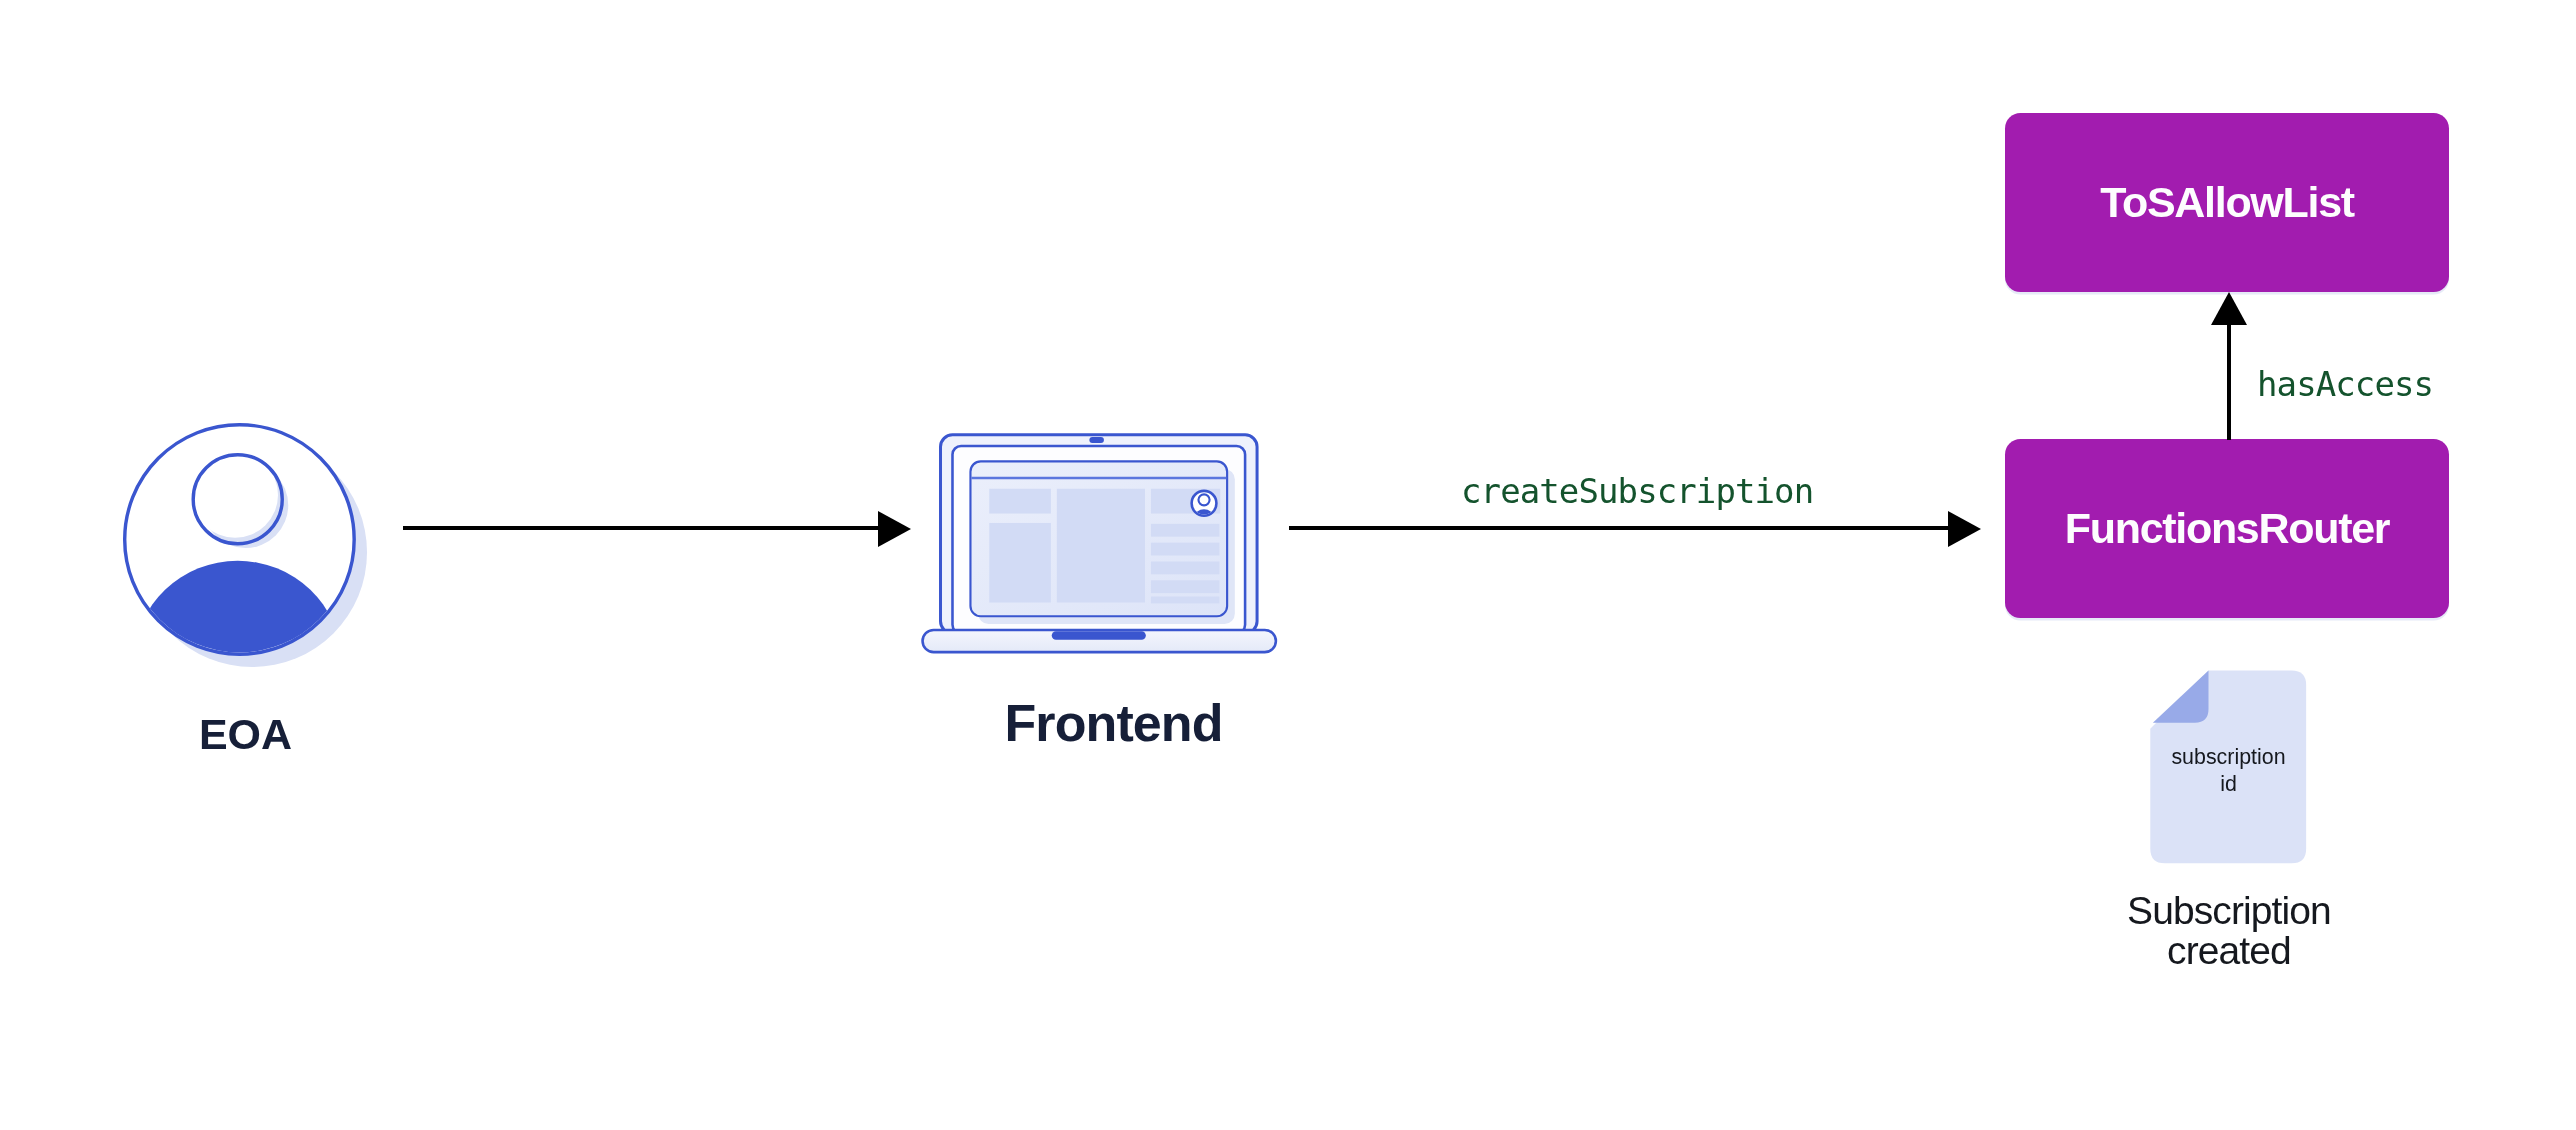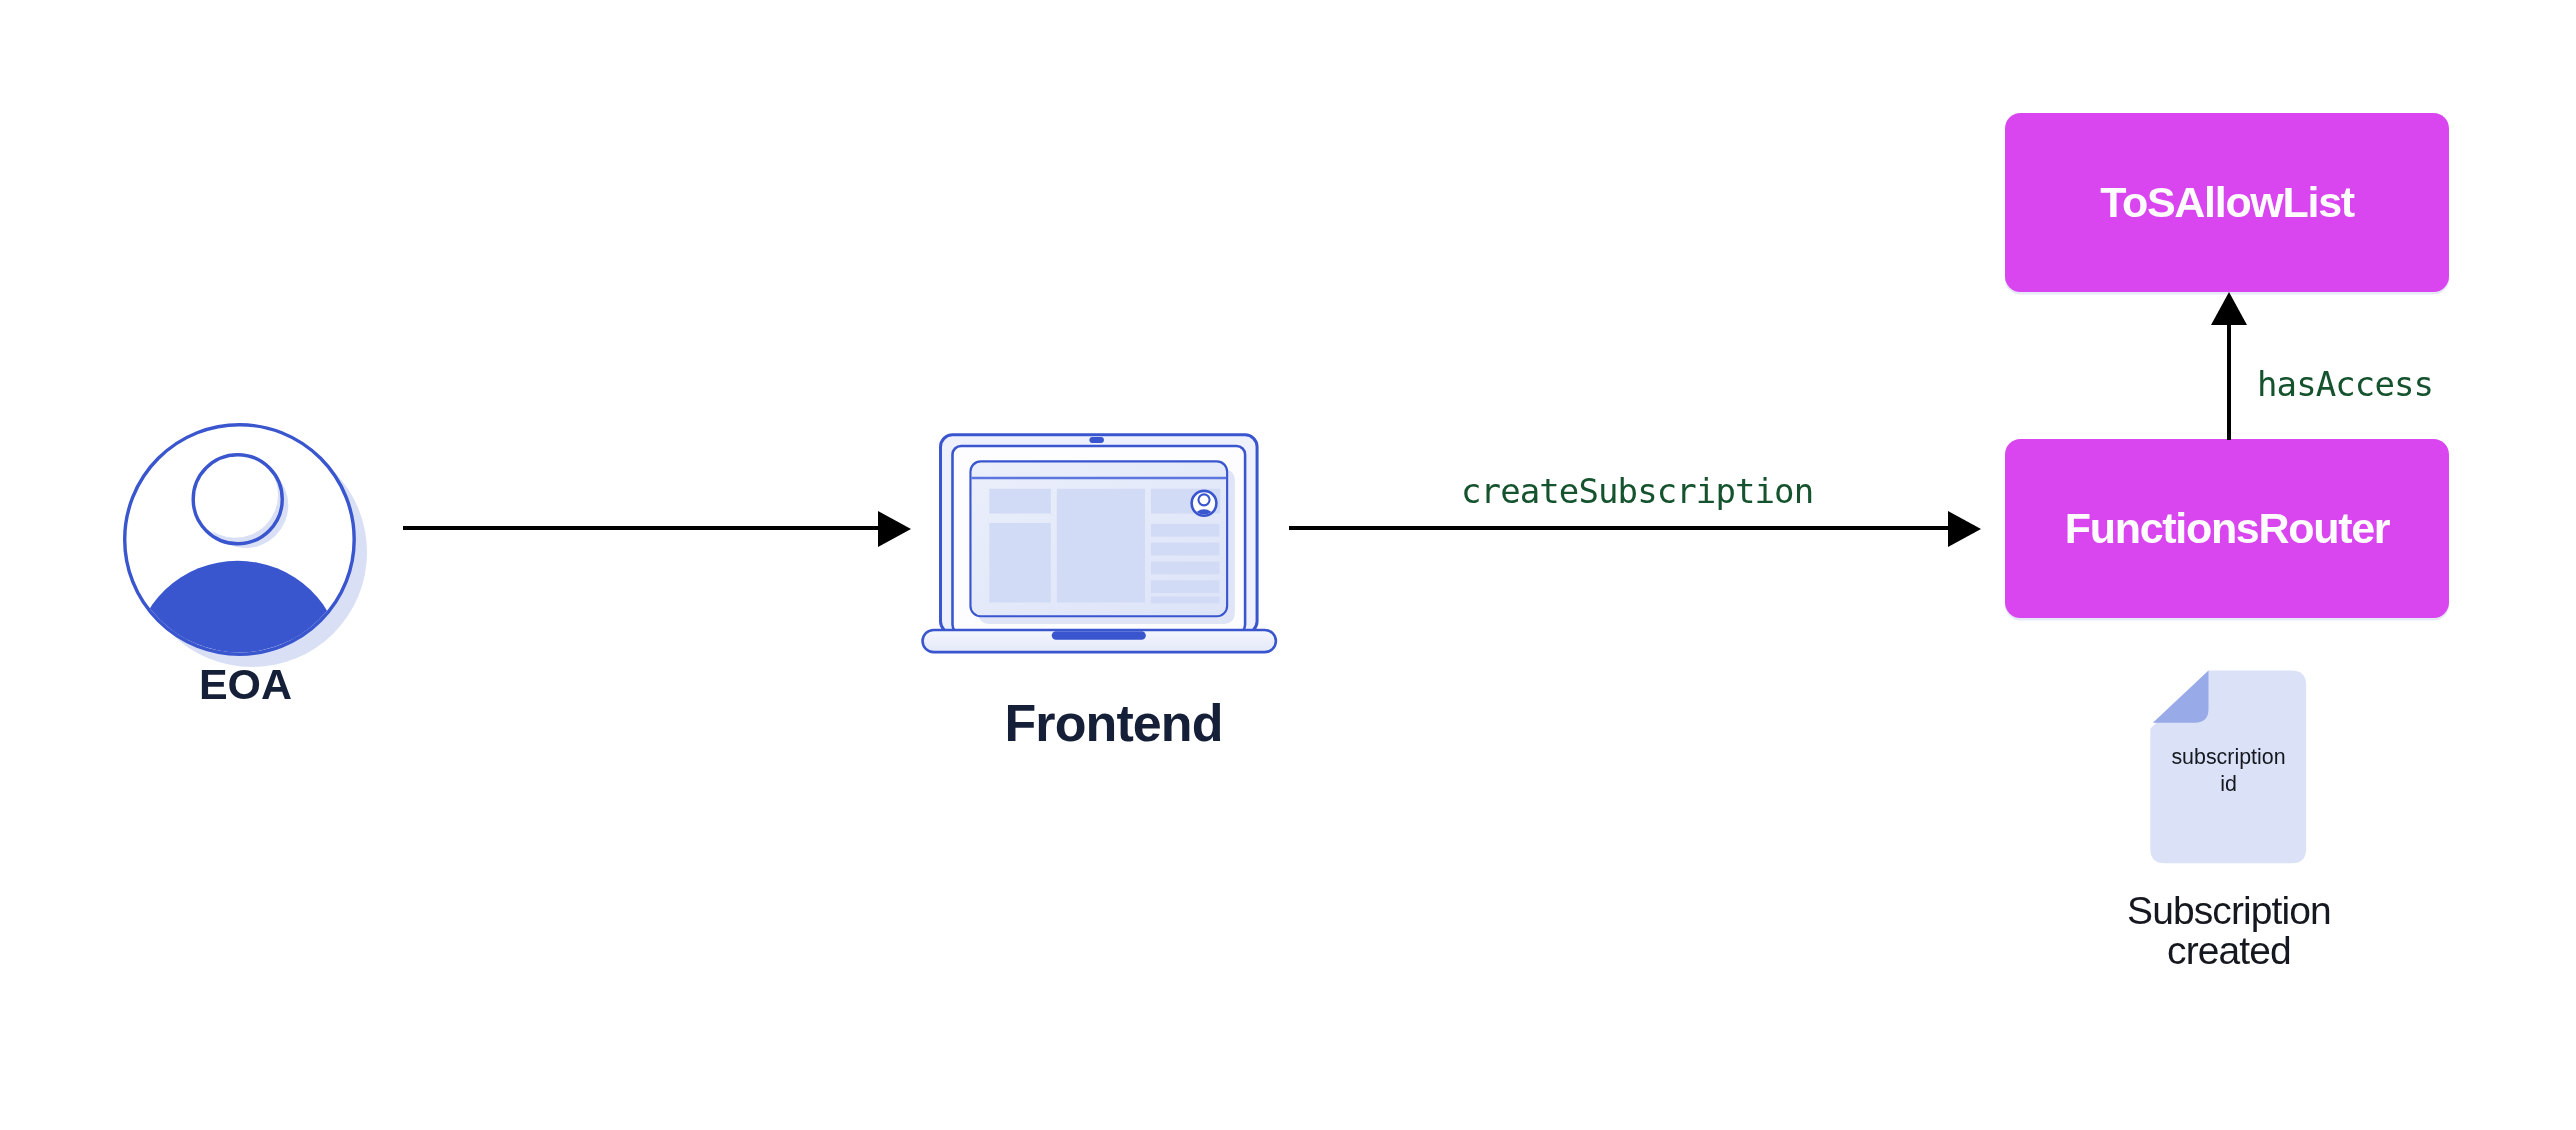--- a/index.html
+++ b/index.html
@@ -9,21 +9,21 @@
     background:#ffffff;
     font-family:"Liberation Sans",sans-serif;
     overflow:hidden;
   }
   .abs{position:absolute;}
 
   
   .dark-box{
     position:absolute;
     left:2005px;width:444px;height:179px;
-    background:#d946ef;border-radius:15.4px;
+    background:#a21caf;border-radius:15.4px;
     display:flex;align-items:center;justify-content:center;
     box-shadow:0 2.6px 0 rgba(210,216,240,.55);
   }
   .dark-box .box-label{
     color:#fdfdfe;font-weight:700;font-size:43px;letter-spacing:-1.3px;
   }
 
   
   .node-caption{
     position:absolute;text-align:center;color:#161f38;font-weight:700;
@@ -70,21 +70,21 @@
     <clipPath id="avClip">
         <circle cx="150" cy="150" r="132"></circle>
       </clipPath>
     <g clip-path="url(#avClip)">
       <circle cx="157" cy="110" r="50" fill="#d9e0f5"></circle>
       <circle cx="145" cy="98" r="50" fill="#ffffff"></circle>
       <circle cx="148" cy="103" r="52" fill="none" stroke="#3a56cf" stroke-width="4"></circle>
       <ellipse cx="148" cy="290" rx="120" ry="115" fill="#3a56cf"></ellipse>
     </g>
   </svg>
-  <div class="node-caption" style="left:117px;top:660px;width:257px;font-size:43px;">EOA</div>
+  <div class="node-caption" style="left:117px;top:710px;width:257px;font-size:43px;">EOA</div>
 
   <div>
     <div class="shaft-h" style="left:403px;top:526px;width:477px;"></div>
     <div class="head-right" style="left:878px;top:511px;"></div>
   </div>
 
   <svg class="abs" style="left:912px;top:428px;" width="377" height="231" viewBox="0 0 440 270">
     <defs>
       <linearGradient id="cardG" x1="0" y1="0" x2="1" y2="1">
         <stop offset="0" stop-color="#ebeffb"></stop>

